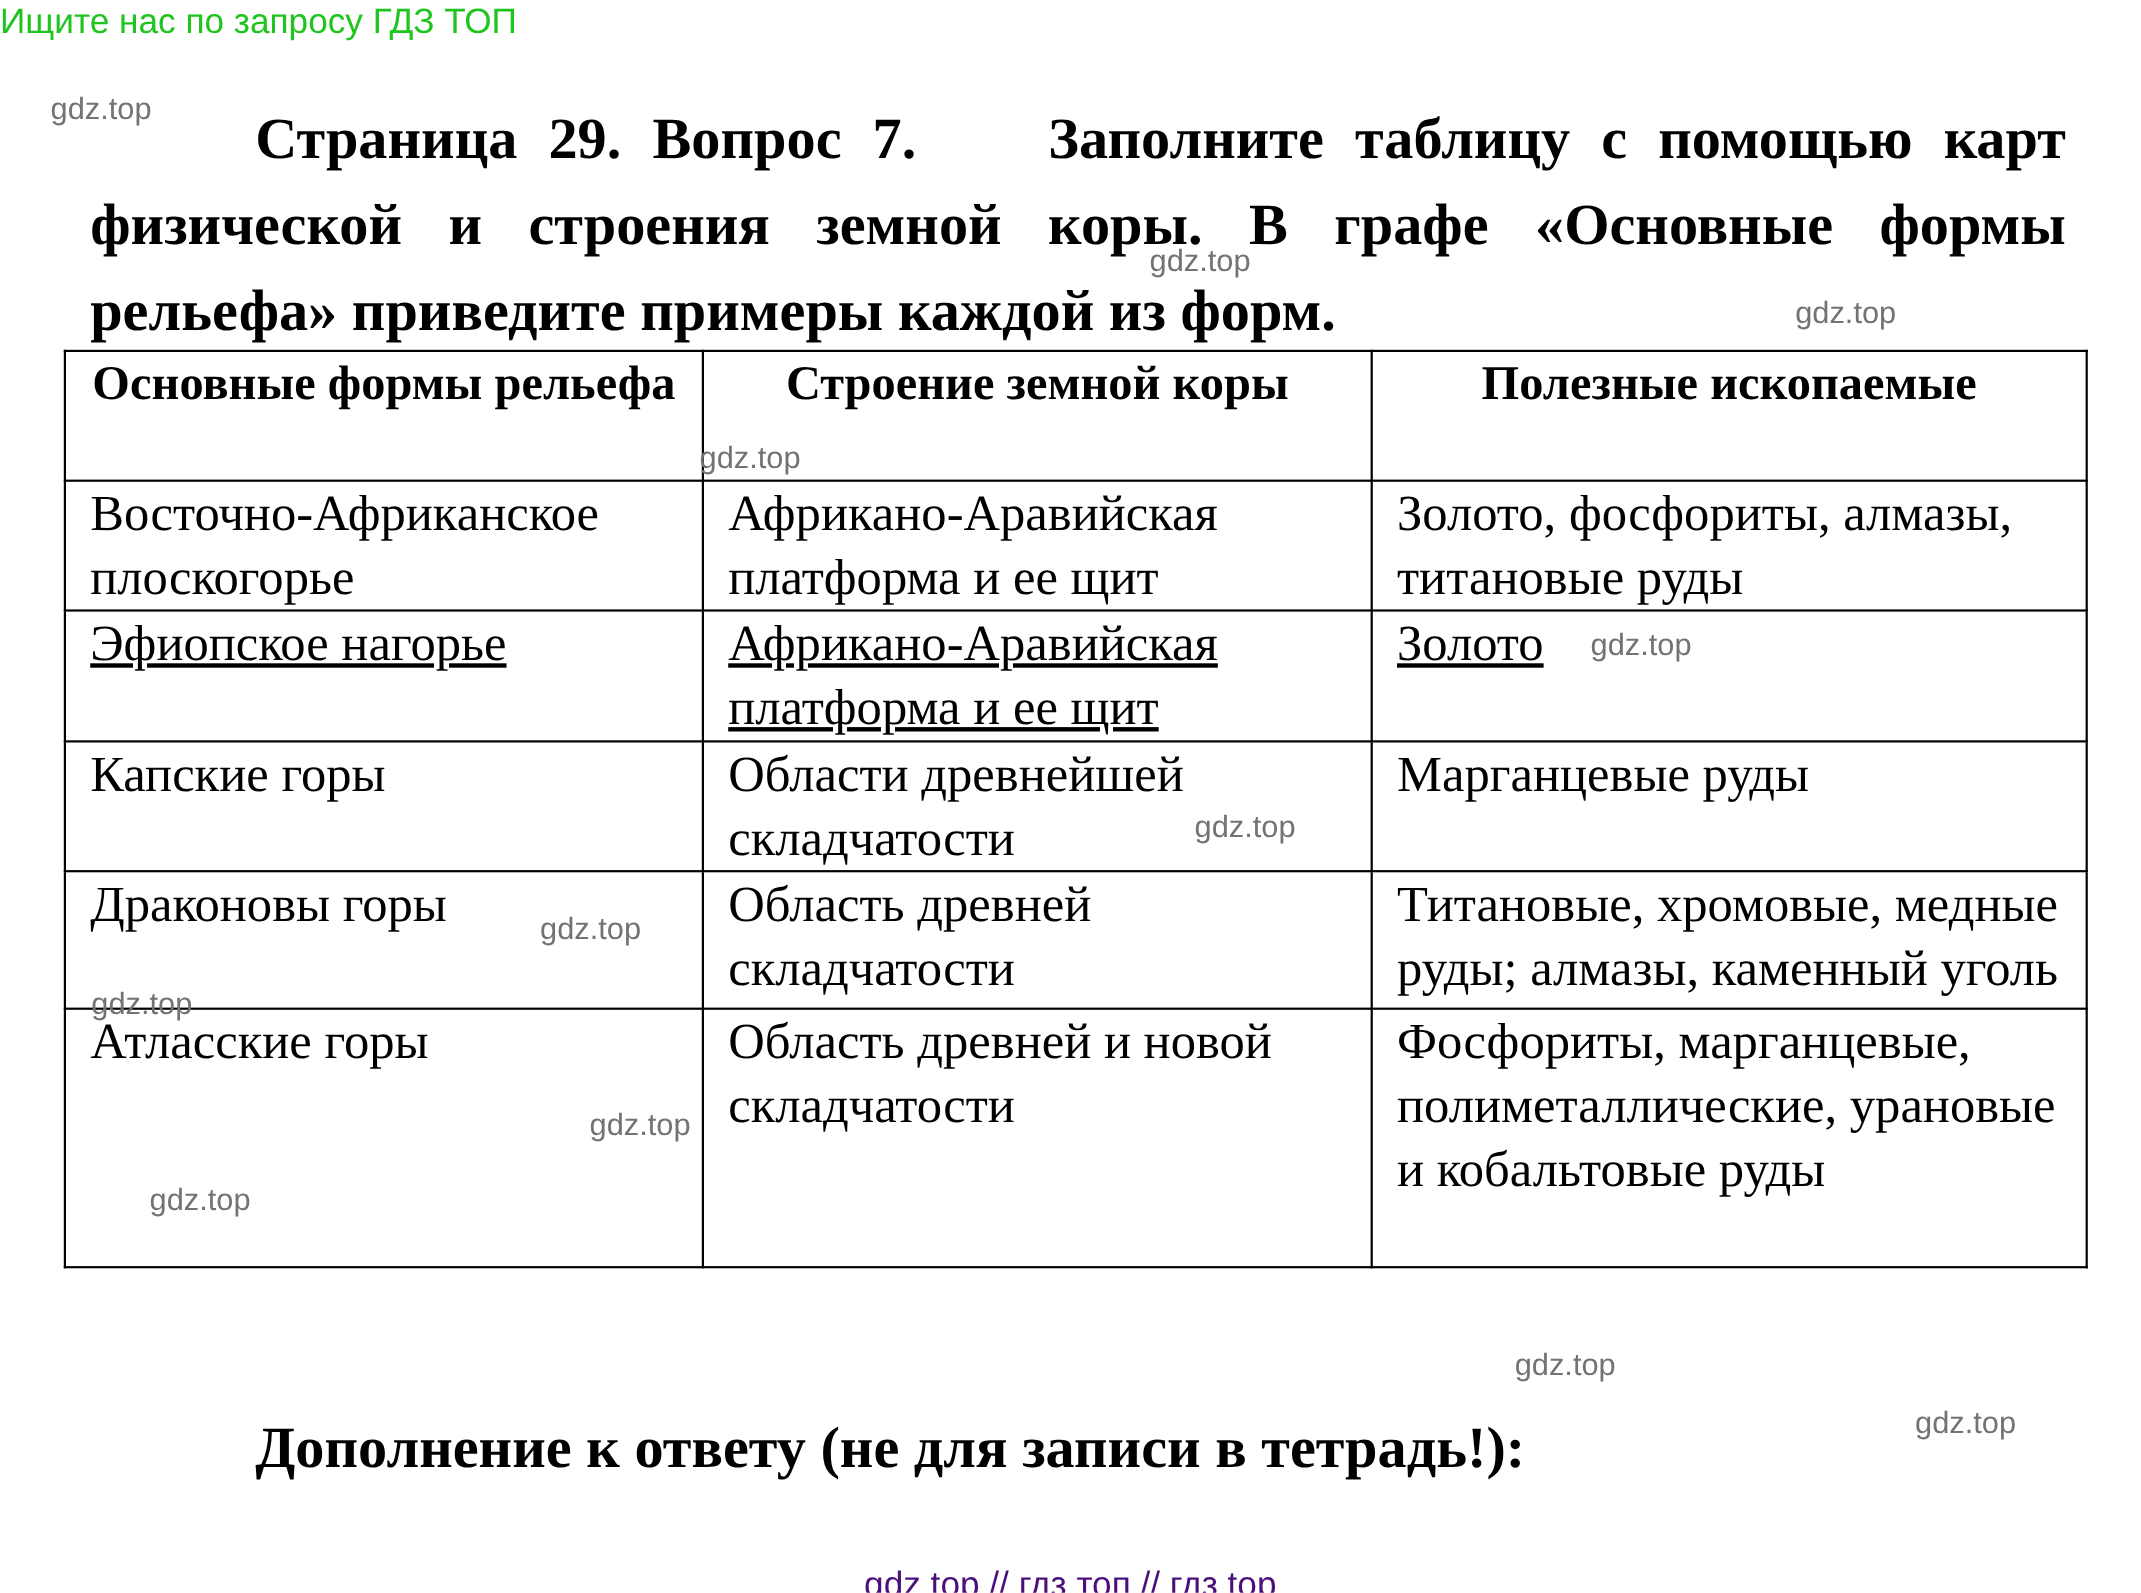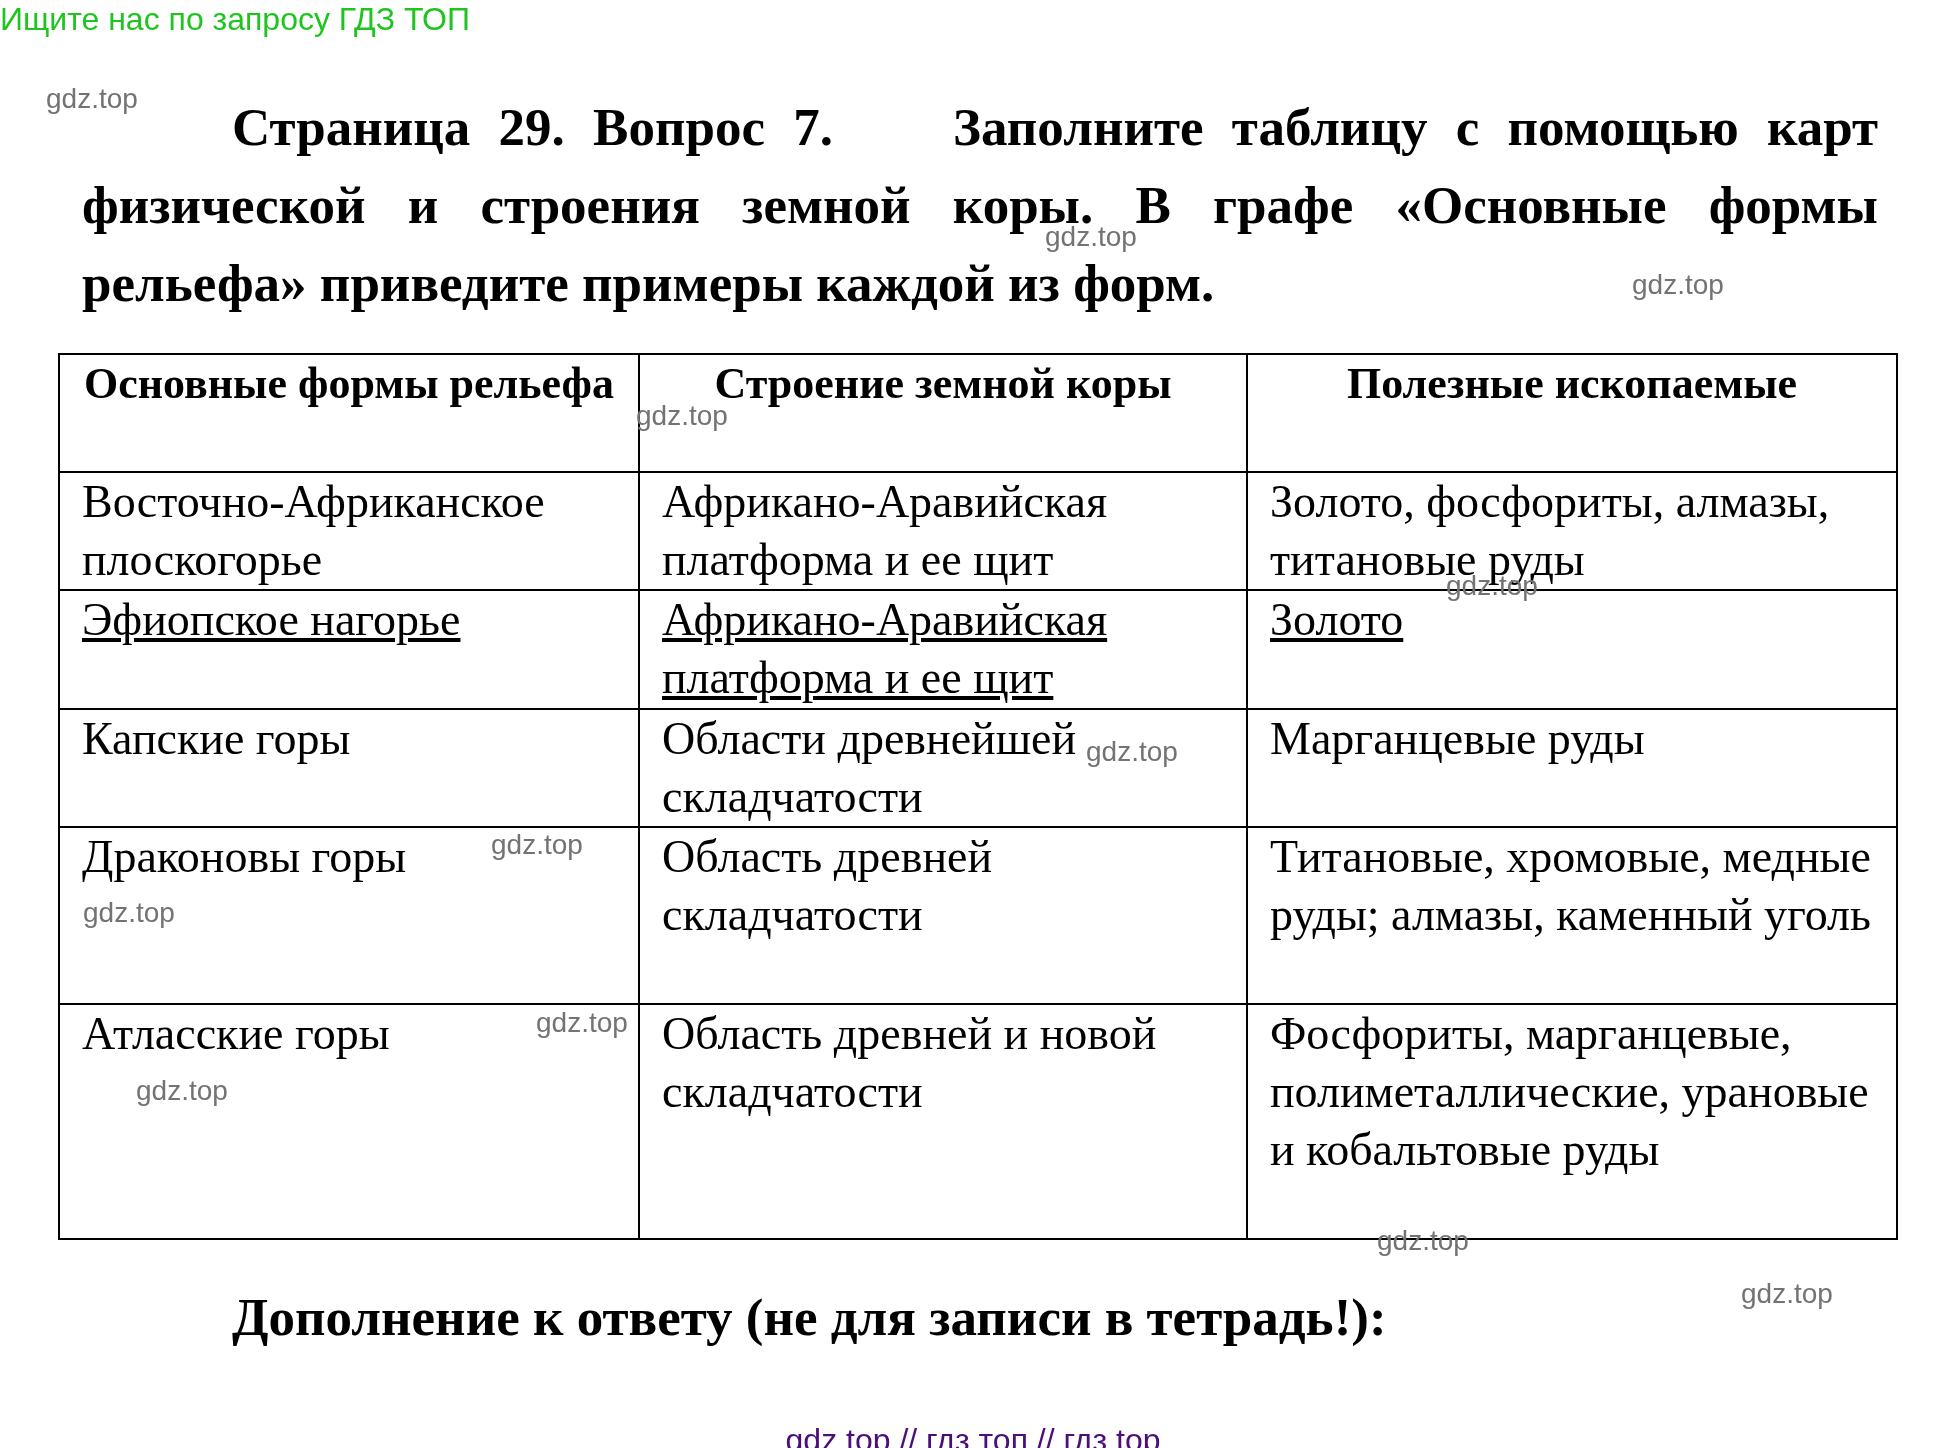--- a/index.html
+++ b/index.html
@@ -3,25 +3,25 @@
 <meta charset="utf-8">
 <style>
   html,body{margin:0;padding:0;background:#fff;}
   body{width:1946px;height:1448px;position:relative;overflow:hidden;font-family:"Liberation Serif",serif;color:#000;}
   .abs{position:absolute;}
   .top-banner{left:0;width:1946px;top:0;text-align:left;font-family:"Liberation Sans",sans-serif;font-size:32px;line-height:38px;color:#1fc51f;}
   .wm{font-family:"Liberation Sans",sans-serif;font-size:28px;line-height:30px;color:#737373;white-space:nowrap;}
   .title{left:82px;width:1796px;top:88px;font-weight:bold;font-size:53px;line-height:78px;text-align:justify;text-align-last:left;}
   .title .t-head{padding-left:150px;margin-top:32px;}
   .title .gap{display:inline-block;width:120px;}
-  table.answer{position:absolute;left:58px;top:318px;width:1838px;border-collapse:collapse;table-layout:fixed;margin-top:35px;}
+  table.answer{position:absolute;left:58px;top:318px;width:1838px;border-collapse:collapse;table-layout:fixed;}
   table.answer td, table.answer th{border:2.5px solid #000;vertical-align:top;font-size:46px;line-height:58px;padding:0 0 0 22px;text-align:left;font-weight:normal;}
   table.answer th{font-weight:bold;text-align:center;padding:0;font-size:44px;}
   col.c1{width:580px;} col.c2{width:608px;} col.c3{width:650px;}
-  tr.h{height:118px;} tr.r1{height:118px;} tr.r2{height:119px;text-decoration:underline;} tr.r3{height:118px;} tr.r4{height:177px;} tr.r5{height:235px;}
+  tr.h{height:118px;} tr.r1{height:118px;} tr.r2{height:119px;text-decoration:underline;} tr.r3{height:118px;} tr.r4{height:125px;} tr.r5{height:235px;}
   .bottom-heading{left:232px;top:1284px;font-weight:bold;font-size:53px;line-height:66px;white-space:nowrap;}
   .bottom-banner{left:0;width:1946px;top:1420px;text-align:center;font-family:"Liberation Sans",sans-serif;font-size:32px;line-height:40px;color:#4b0f7a;}
 </style>
 </head>
 <body>
 
 <div class="abs top-banner">Ищите нас по запросу ГДЗ ТОП</div>
 
 <div class="abs title"><span class="t-head">Страница 29. Вопрос 7.</span><span class="gap"></span><span>Заполните таблицу с помощью карт физической и строения земной коры. В графе «Основные формы рельефа» приведите примеры каждой из форм.</span></div>
 

